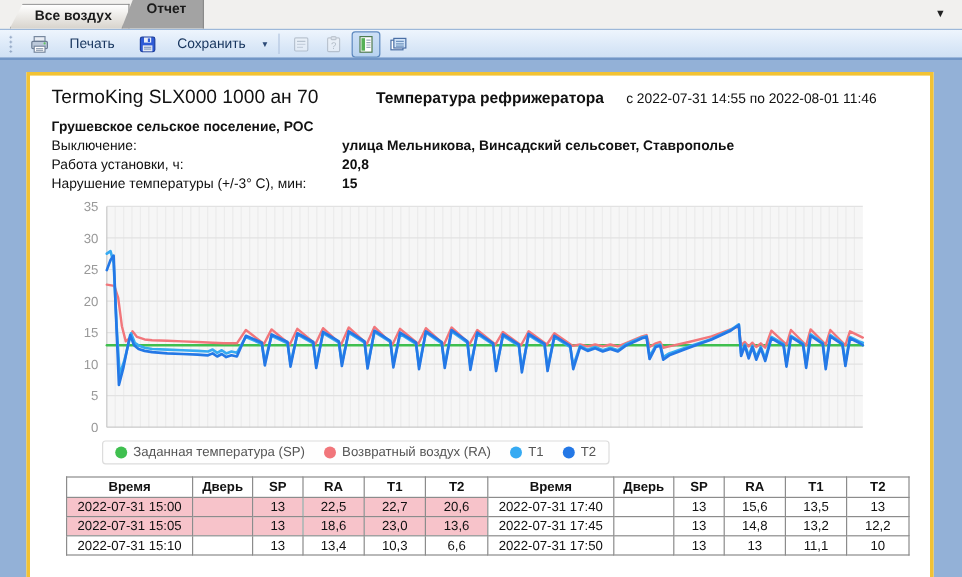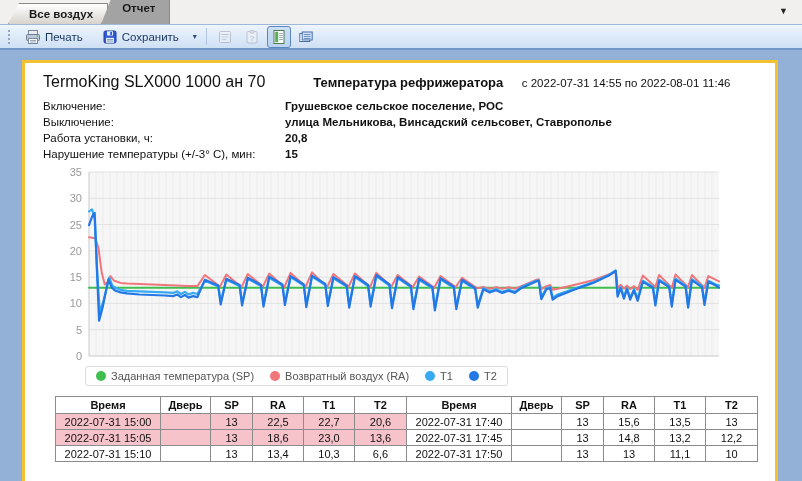--- a/index.html
+++ b/index.html
@@ -16,21 +16,21 @@
        margin-right:-7px;position:relative;}
   .tab.active{background:#a3a3a3;z-index:2;height:28px;line-height:22px;}
   .tablist-arrow{position:absolute;right:14px;top:6px;font-size:9px;color:#222;cursor:default;}
 
   
   .toolbar{height:25px;background:linear-gradient(#eef5fd,#dce9f8 55%,#cfe0f4);
            border-bottom:2px solid #7296c6;display:flex;align-items:center;padding:0 4px;gap:3px;}
   .grip{width:4px;height:15px;margin:0 3px;
         background-image:radial-gradient(circle,#93a7c4 35%,transparent 40%);
         background-size:4px 4px;background-repeat:repeat-y;}
-  .tbtn{display:flex;align-items:center;gap:4px;font-size:11.5px;color:#17355e;
+  .tbtn{display:flex;align-items:center;gap:17px;font-size:11.5px;color:#17355e;
         padding:2px 7px;border-radius:3px;border:1px solid transparent;cursor:default;}
   .tbtn.icon-only{padding:2px 3px;}
   .tbtn.pressed{background:linear-gradient(#cde0f6,#b9d3f0);border:1px solid #5b87be;}
   .tbtn.disabled{opacity:.45;filter:grayscale(.5);}
   .sep{width:1px;height:17px;background:#b3c6e0;margin:0 3px;}
   .drop-arrow{font-size:8px;color:#2c4a77;padding:2px 3px;}
 
   
   .content{position:absolute;top:52px;left:0;right:0;bottom:0;background:#93b1d7;overflow:hidden;}
   .page{position:absolute;left:22px;top:8px;width:756px;height:600px;background:#fff;
@@ -147,21 +147,20 @@
     <div class="page">
 
       <div class="report-header">
         <span class="rh-left">TermoKing SLX000 1000 ан 70</span>
         <span class="rh-title">Температура рефрижератора</span>
         <span class="rh-right">с 2022-07-31 14:55 по 2022-08-01 11:46</span>
       </div>
 
       <div class="info" id="info-rows">
           <div class="info-row">
-            <span class="info-label">Включение:</span>
             <span class="info-value">Грушевское сельское поселение, РОС</span>
           </div>
           <div class="info-row">
             <span class="info-label">Выключение:</span>
             <span class="info-value">улица Мельникова, Винсадский сельсовет, Ставрополье</span>
           </div>
           <div class="info-row">
             <span class="info-label">Работа установки, ч:</span>
             <span class="info-value">20,8</span>
           </div>

